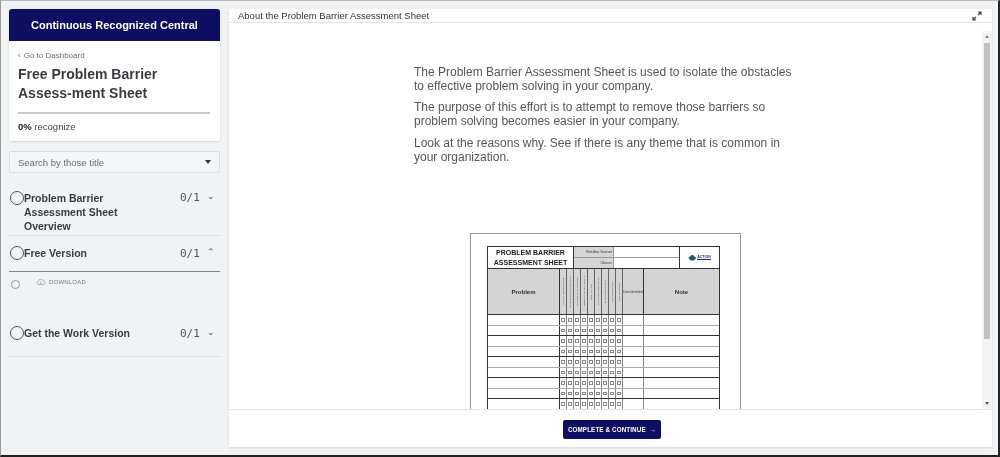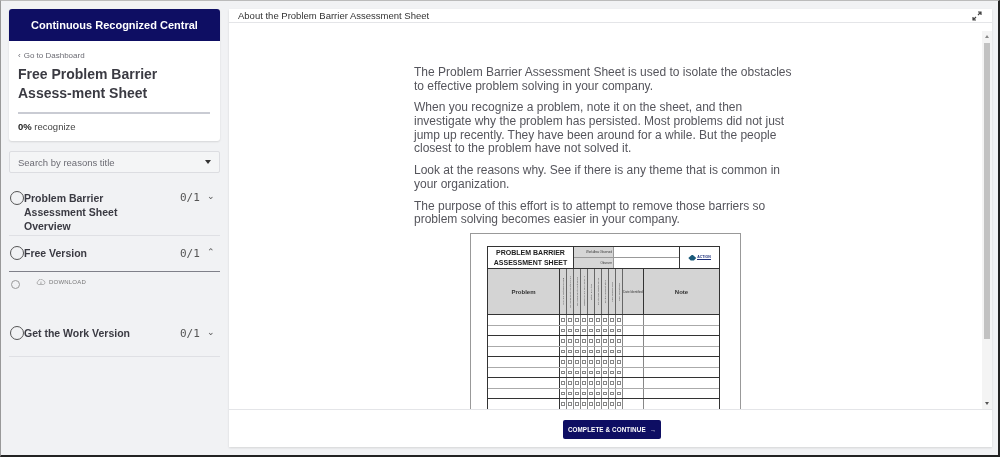--- a/index.html
+++ b/index.html
@@ -97,21 +97,21 @@
       </div>
       <div class="course-title">Free Problem Barrier Assess-ment Sheet</div>
       <div class="progress-track">
           <div class="progress-fill" id="pfill" style="width: 0%;"></div>
         </div>
       <div class="progress-text"><b>0%</b><span> recognize</span></div>
     </div>
   </div>
 
   <div class="search-box">
-    <span>Search by reasons title</span>
+    <span>Search by those title</span>
     <span class="caret"></span>
   </div>
 
   <div class="chapter ch1">
     <span class="circle"></span>
     <span class="ch-title">Problem Barrier Assessment Sheet Overview</span>
     <span class="ch-count">0/1</span>
     <span class="ch-chev">⌄</span>
   </div>
 
@@ -147,23 +147,22 @@
   <div class="main-header">
     <span class="main-title">About the Problem Barrier Assessment Sheet</span>
     <svg class="expand-icon" viewBox="0 0 10 10">
       <path d="M6 1 H9 V4 M9 1 L6 4 M4 9 H1 V6 M1 9 L4 6" fill="none" stroke="#444" stroke-width="1.2"></path>
     </svg>
   </div>
 
   <div class="content">
     <div class="article">
       <p>The Problem Barrier Assessment Sheet is used to isolate the obstacles to effective problem solving in your company.</p>
-      <p>When you recognize a problem, note it on the sheet, and then investigate why the problem has persisted. Most problems did not just jump up recently. They have been around for a while. But the people closest to the problem have not solved it.</p>
+      <p>The purpose of this effort is to attempt to remove those barriers so problem solving becomes easier in your company.</p>
       <p>Look at the reasons why. See if there is any theme that is common in your organization.</p>
-      <p>The purpose of this effort is to attempt to remove those barriers so problem solving becomes easier in your company.</p>
     </div>
 
     <div class="sheet">
       <div class="sheet-inner">
         <div class="sh-top">
           <div class="sh-title">
             <div>PROBLEM BARRIER</div>
             <div>ASSESSMENT SHEET</div>
           </div>
           <div class="sh-meta">

